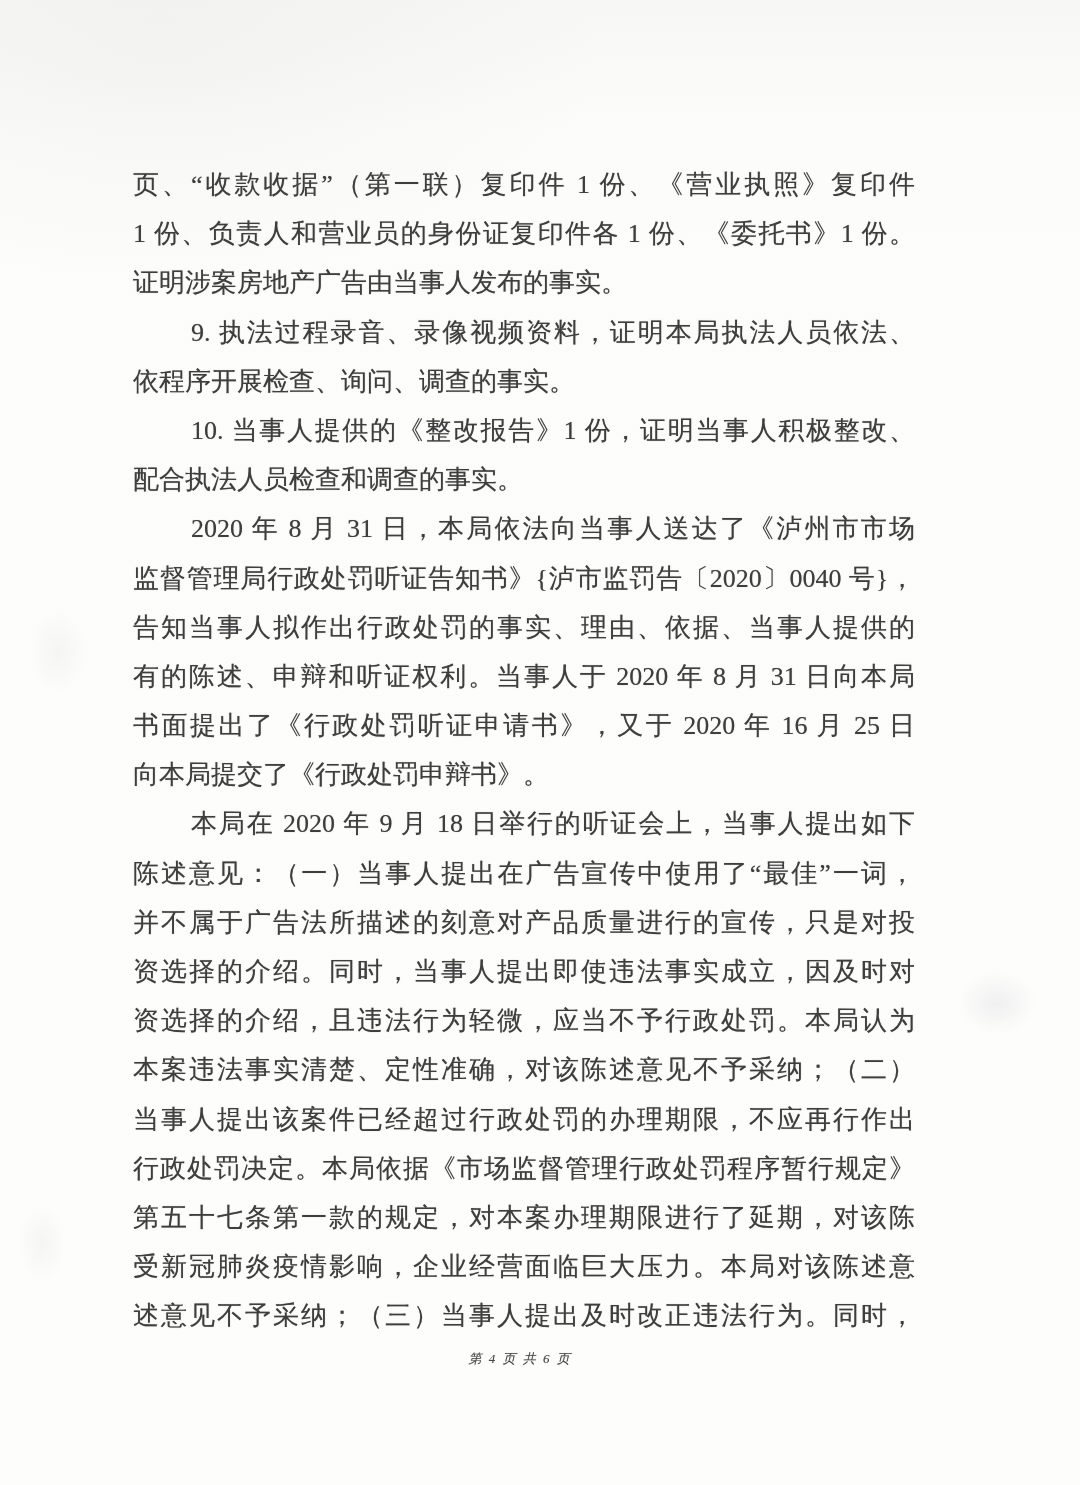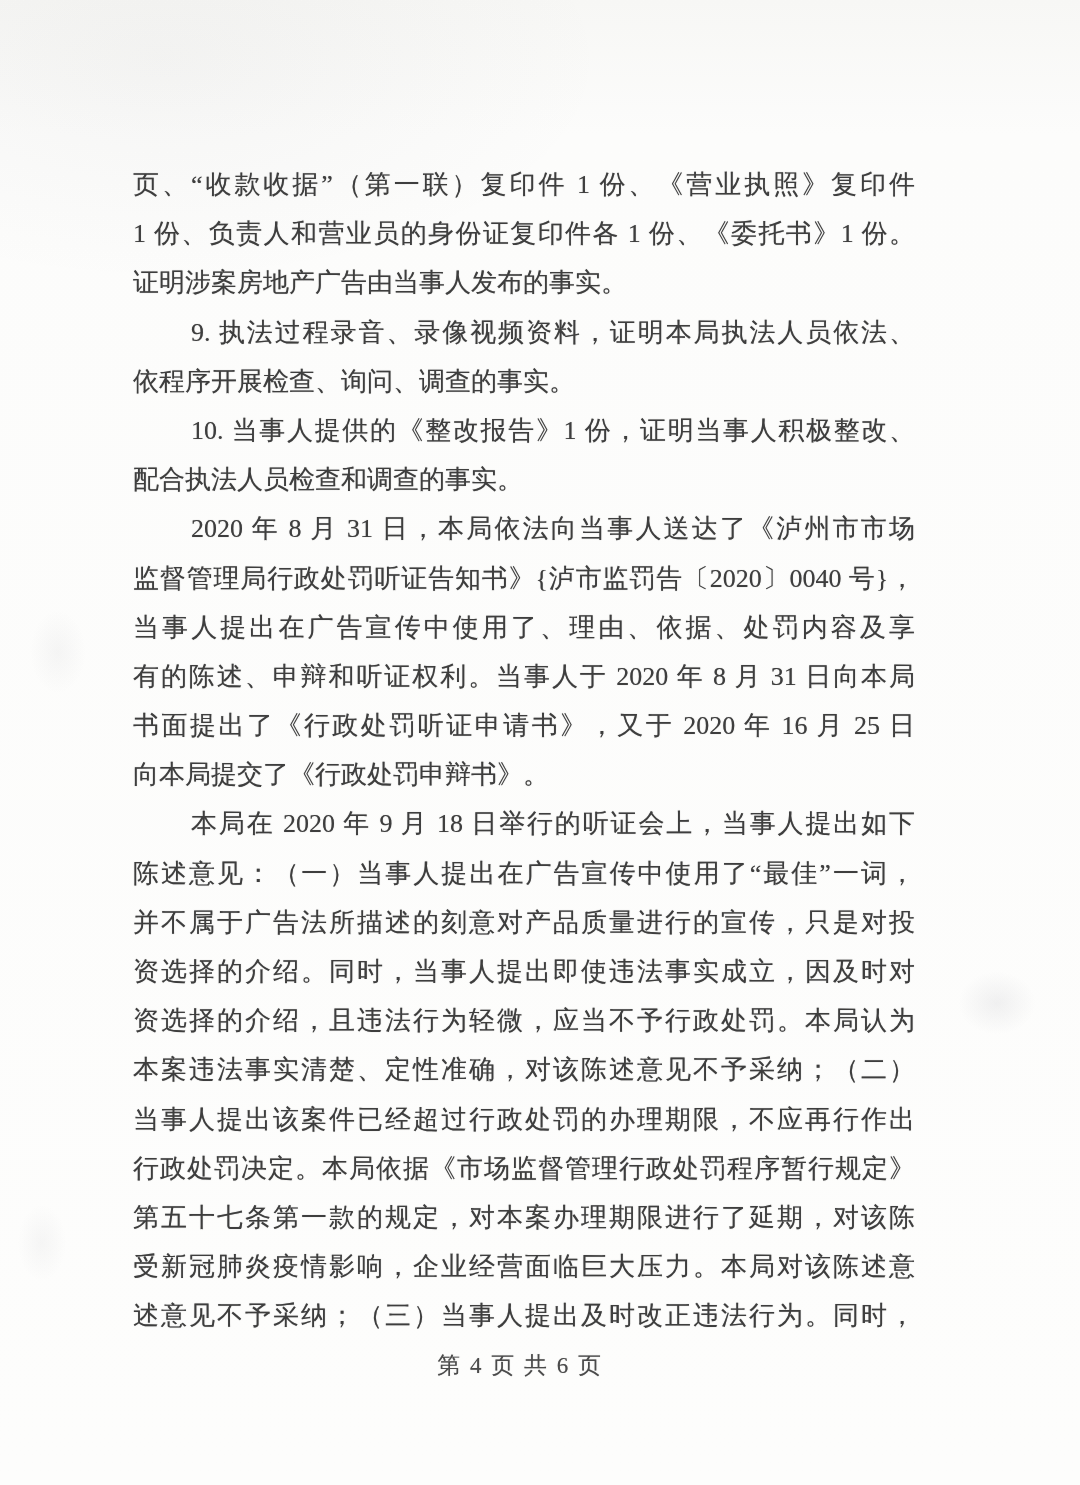--- a/index.html
+++ b/index.html
@@ -47,41 +47,42 @@
   }
   .line.indent {
     padding-left: 58px;
   }
   .footer {
     position: absolute;
     top: 1350px;
     left: 0;
     width: 1040px;
     text-align: center;
-    font-size: 23px;
+    font-size: 13px;
     color: #4b4b4b;
     letter-spacing: 2px;
     text-shadow: 0 0 0.7px rgba(75,75,75,0.5);
+    font-style: italic;
   }
 </style>
 </head>
 <body>
 
 <div class="page">
   <div class="text-block">
     <div class="line">页、“收款收据”（第一联）复印件 1 份、《营业执照》复印件</div>
     <div class="line">1 份、负责人和营业员的身份证复印件各 1 份、《委托书》1 份。</div>
     <div class="line end">证明涉案房地产广告由当事人发布的事实。</div>
     <div class="line indent">9. 执法过程录音、录像视频资料，证明本局执法人员依法、</div>
     <div class="line end">依程序开展检查、询问、调查的事实。</div>
     <div class="line indent">10. 当事人提供的《整改报告》1 份，证明当事人积极整改、</div>
     <div class="line end">配合执法人员检查和调查的事实。</div>
     <div class="line indent">2020 年 8 月 31 日，本局依法向当事人送达了《泸州市市场</div>
     <div class="line">监督管理局行政处罚听证告知书》{泸市监罚告〔2020〕0040 号}，</div>
-    <div class="line">当事人提出在广告宣传中使用了、理由、依据、处罚内容及享</div>
+    <div class="line">告知当事人拟作出行政处罚的事实、理由、依据、当事人提供的</div>
     <div class="line">有的陈述、申辩和听证权利。当事人于 2020 年 8 月 31 日向本局</div>
     <div class="line">书面提出了《行政处罚听证申请书》，又于 2020 年 16 月 25 日</div>
     <div class="line end">向本局提交了《行政处罚申辩书》。</div>
     <div class="line indent">本局在 2020 年 9 月 18 日举行的听证会上，当事人提出如下</div>
     <div class="line">陈述意见：（一）当事人提出在广告宣传中使用了“最佳”一词，</div>
     <div class="line">并不属于广告法所描述的刻意对产品质量进行的宣传，只是对投</div>
     <div class="line">资选择的介绍。同时，当事人提出即使违法事实成立，因及时对</div>
     <div class="line">资选择的介绍，且违法行为轻微，应当不予行政处罚。本局认为</div>
     <div class="line">本案违法事实清楚、定性准确，对该陈述意见不予采纳；（二）</div>
     <div class="line">当事人提出该案件已经超过行政处罚的办理期限，不应再行作出</div>

